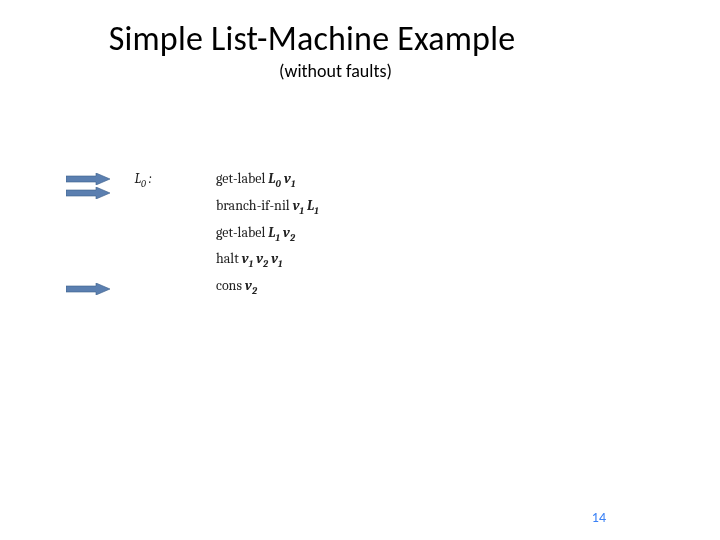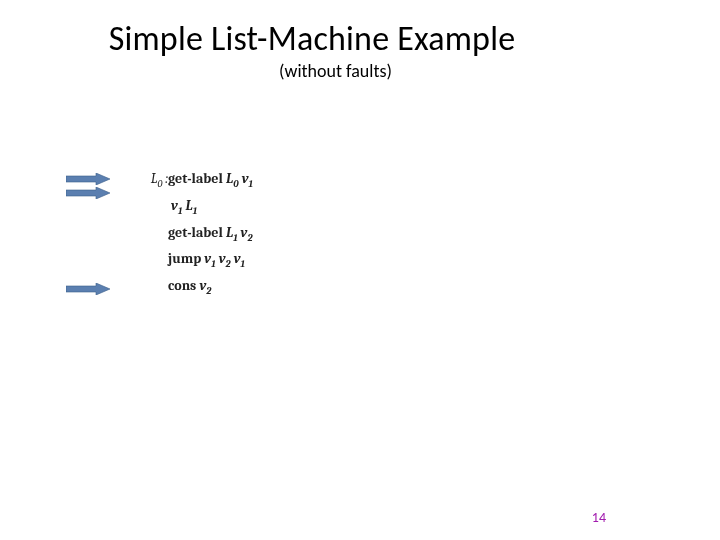--- a/index.html
+++ b/index.html
@@ -48,25 +48,26 @@
     color: #222;
   }
   .code-row {
     display: flex;
     align-items: baseline;
     white-space: pre;
   }
   .label-col {
     display: inline-block;
     width: 50px;
-    text-align: right;
+    text-align: center;
     font-style: italic;
   }
   .instr {
-    font-weight: 700;
+    font-weight: 400;
+    margin-left: 48px;
   }
   .args {
     font-style: italic;
     font-weight: 700;
   }
   .sub {
     font-size: 10px;
     vertical-align: sub;
     font-style: italic;
   }
@@ -78,21 +79,21 @@
   .arrow svg {
     width: 44px;
     height: 12px;
     display: block;
   }
   .page-num {
     position: absolute;
     right: 18px;
     bottom: 14px;
     font-size: 14px;
-    color: #a21caf;
+    color: #3b82f6;
   }
 </style>
 </head>
 <body>
 
 <div class="slide">
 
   <div class="title">Simple List-Machine Example</div>
   <div class="subtitle">(without faults)</div>
 
@@ -116,35 +117,35 @@
 
     <div class="code-row">
       <span class="label-col"><span>L</span><span class="sub">0</span><span> :</span></span>
       <span class="instr">get-label</span><span> </span>
       <span class="args"><span>L</span><span class="sub">0</span></span><span> </span>
       <span class="args"><span>v</span><span class="sub">1</span></span>
     </div>
 
     <div class="code-row">
       <span class="label-col"></span>
-      <span> </span>
+      <span class="instr">branch-if-nil</span><span> </span>
       <span class="args"><span>v</span><span class="sub">1</span></span><span> </span>
       <span class="args"><span>L</span><span class="sub">1</span></span>
     </div>
 
     <div class="code-row">
       <span class="label-col"></span>
       <span class="instr">get-label</span><span> </span>
       <span class="args"><span>L</span><span class="sub">1</span></span><span> </span>
       <span class="args"><span>v</span><span class="sub">2</span></span>
     </div>
 
     <div class="code-row">
       <span class="label-col"></span>
-      <span class="instr">jump</span><span> </span>
+      <span class="instr">halt</span><span> </span>
       <span class="args"><span>v</span><span class="sub">1</span></span><span> </span>
       <span class="args"><span>v</span><span class="sub">2</span></span><span> </span>
       <span class="args"><span>v</span><span class="sub">1</span></span>
     </div>
 
     <div class="code-row">
       <span class="label-col"></span>
       <span class="instr">cons</span><span> </span>
       <span class="args"><span>v</span><span class="sub">2</span></span>
     </div>

